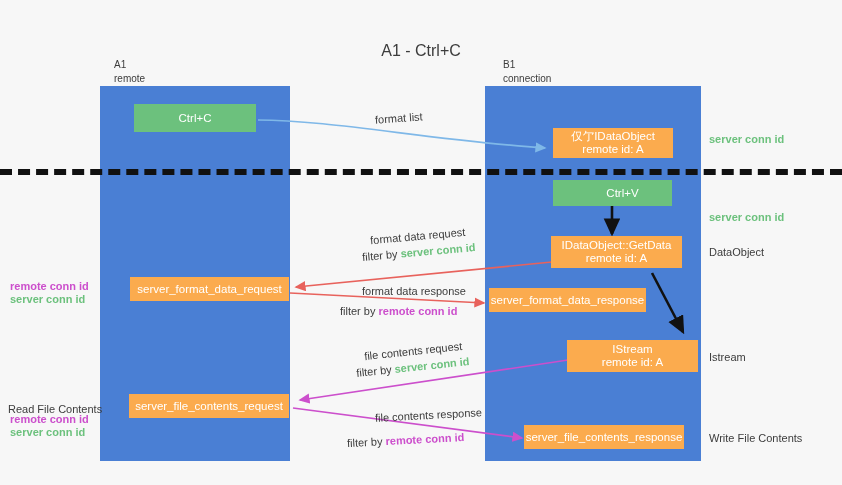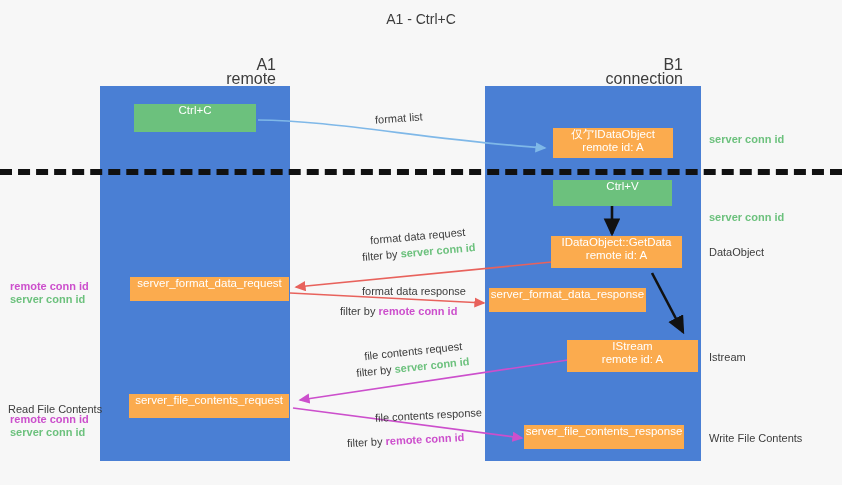--- a/index.html
+++ b/index.html
@@ -1,21 +1,21 @@
 <!DOCTYPE html>
 <html><head>
 <meta charset="utf-8">
 <style>
   html,body{margin:0;padding:0;}
   body{width:842px;height:485px;background:#f7f7f7;font-family:"Liberation Sans",sans-serif;overflow:hidden;}
   #stage{position:relative;width:842px;height:485px;}
   .lane{position:absolute;background:#4a7fd4;}
-  .lane-head{position:absolute;text-align:right;color:#3c3c3c;font-size:16px;line-height:14px;}
-  .title{position:absolute;color:#3c3c3c;font-size:14px;line-height:22px;text-align:center;}
-  .box{position:absolute;box-sizing:border-box;display:flex;flex-direction:column;align-items:center;justify-content:flex-start;color:#fff;font-size:11.5px;line-height:13px;text-align:center;}
+  .lane-head{position:absolute;text-align:left;color:#3c3c3c;font-size:10px;line-height:14px;}
+  .title{position:absolute;color:#3c3c3c;font-size:16px;line-height:22px;text-align:center;margin-top:32px;}
+  .box{position:absolute;box-sizing:border-box;display:flex;flex-direction:column;align-items:center;justify-content:center;color:#fff;font-size:11.5px;line-height:13px;text-align:center;}
   .green{background:#6cc17d;}
   .orange{background:#fbab4e;}
   .lbl{position:absolute;font-size:11px;line-height:13px;color:#3c3c3c;white-space:nowrap;}
   .green-t{color:#6cc17d;font-weight:bold;}
   .mag-t{color:#cc4fcc;font-weight:bold;}
   .dark-t{color:#3c3c3c;}
   .dashed{position:absolute;left:0;top:169px;width:842px;height:0;border-top:6px dashed #111;}
   svg.arrows{position:absolute;left:0;top:0;width:842px;height:485px;pointer-events:none;}
   .sidelbl{position:absolute;font-size:11px;line-height:14px;white-space:nowrap;}
 </style>

